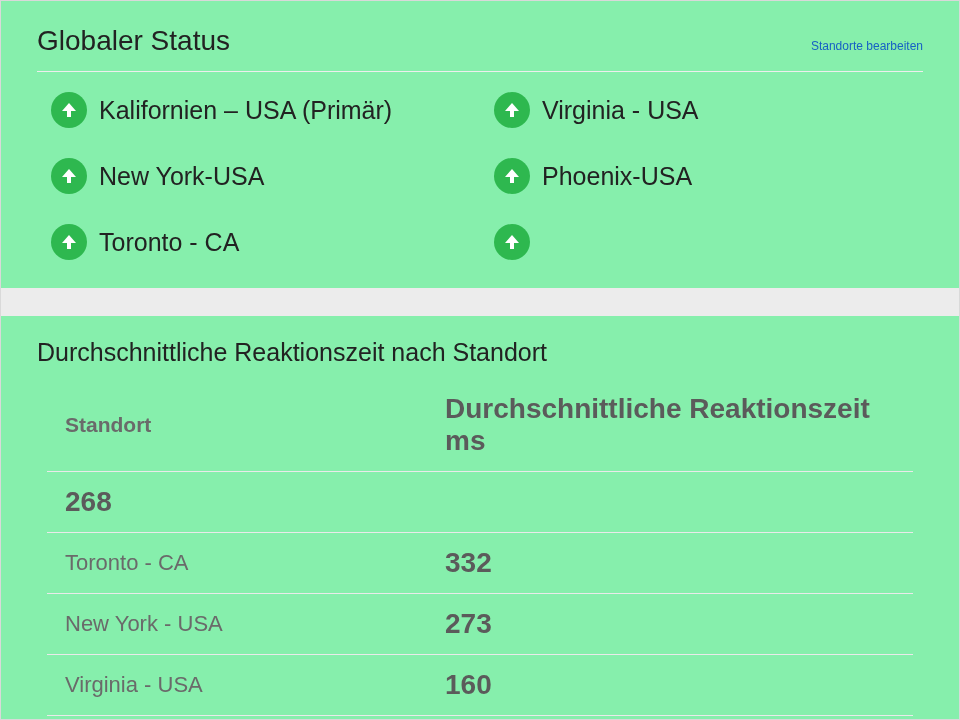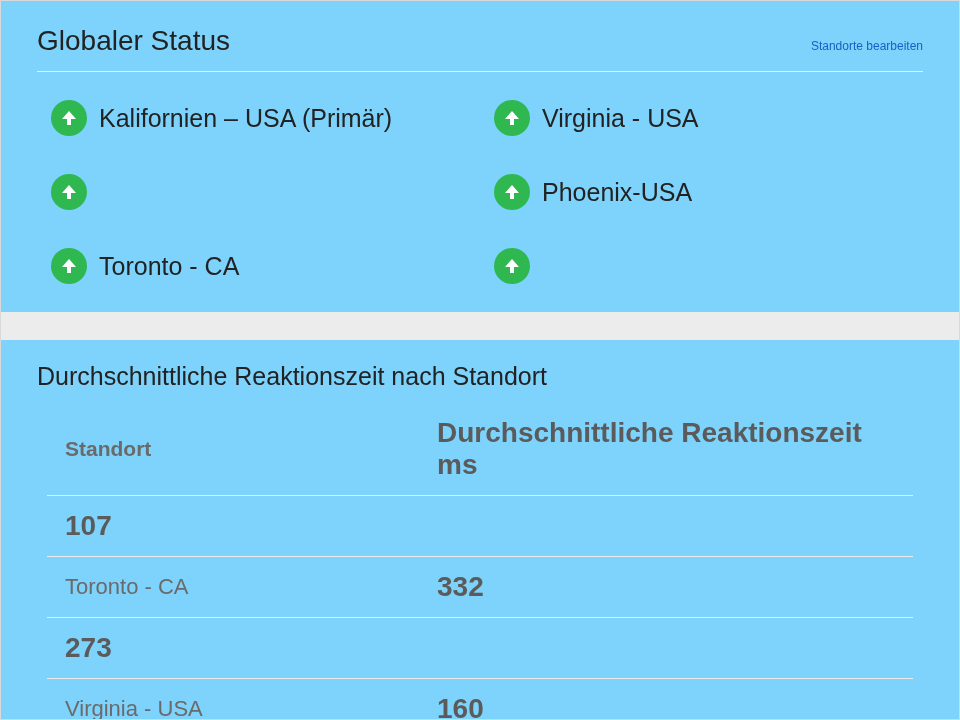--- a/index.html
+++ b/index.html
@@ -6,21 +6,21 @@
   html, body { width: 960px; height: 720px; }
   body {
     font-family: -apple-system, BlinkMacSystemFont, "Segoe UI", Helvetica, Arial, sans-serif;
     background: #fff;
     color: #222;
   }
   .frame {
     width: 960px;
     height: 720px;
     border: 1px solid #d9d9d9;
-    background: #7dd3fc;
+    background: #86efac;
     display: flex;
     flex-direction: column;
   }
   .panel-top {
     padding: 24px 36px 28px 36px;
   }
   .panel-head {
     display: flex;
     align-items: baseline;
     justify-content: space-between;
@@ -43,21 +43,20 @@
     display: grid;
     grid-template-columns: 1fr 1fr;
     column-gap: 0;
     row-gap: 30px;
   }
   .loc-row {
     display: flex;
     align-items: center;
     gap: 12px;
     padding-left: 14px;
-    margin-top: 8px;
   }
   .up-icon {
     width: 36px;
     height: 36px;
     border-radius: 50%;
     background: #2eb84f;
     display: flex;
     align-items: center;
     justify-content: center;
     flex-shrink: 0;
@@ -85,21 +84,21 @@
   }
   .rt-table {
     width: 100%;
     padding: 0 10px;
   }
   .rt-head, .rt-row {
     display: flex;
     align-items: center;
     border-bottom: 1px solid #eaeaea;
     padding: 14px 10px 14px 18px;
-    gap: 12px;
+    gap: 20px;
   }
   .rt-head {
     color: #6a6a6a;
     font-weight: 600;
     font-size: 21px;
   }
   .rt-row {
     color: #6a6a6a;
     font-size: 22px;
   }
@@ -134,20 +133,21 @@
             </svg>
         </span>
         <span class="loc-label">Virginia - USA</span>
       </div>
       <div class="loc-row">
         <span class="up-icon">
           <svg width="20" height="20" viewBox="0 0 20 20">
               <path d="M10 3 L17 11 L12 11 L12 17 L8 17 L8 11 L3 11 Z" fill="#fff"></path>
             </svg>
         </span>
+        <span class="loc-label">New York-USA</span>
       </div>
       <div class="loc-row">
         <span class="up-icon">
           <svg width="20" height="20" viewBox="0 0 20 20">
               <path d="M10 3 L17 11 L12 11 L12 17 L8 17 L8 11 L3 11 Z" fill="#fff"></path>
             </svg>
         </span>
         <span class="loc-label">Phoenix-USA</span>
       </div>
       <div class="loc-row">
@@ -171,27 +171,28 @@
   <div class="divider-bar"></div>
 
   <div class="panel-bottom">
     <div class="section-title">Durchschnittliche Reaktionszeit nach Standort</div>
     <div class="rt-table">
       <div class="rt-head">
         <div class="col-loc">Standort</div>
         <div class="col-val">Durchschnittliche Reaktionszeit ms</div>
       </div>
       <div class="rt-row">
-        <div class="col-val">107</div>
+        <div class="col-val">268</div>
       </div>
       <div class="rt-row">
         <div class="col-loc">Toronto - CA</div>
         <div class="col-val">332</div>
       </div>
       <div class="rt-row">
+        <div class="col-loc">New York - USA</div>
         <div class="col-val">273</div>
       </div>
       <div class="rt-row">
         <div class="col-loc">Virginia - USA</div>
         <div class="col-val">160</div>
       </div>
     </div>
   </div>
 
 </div>

